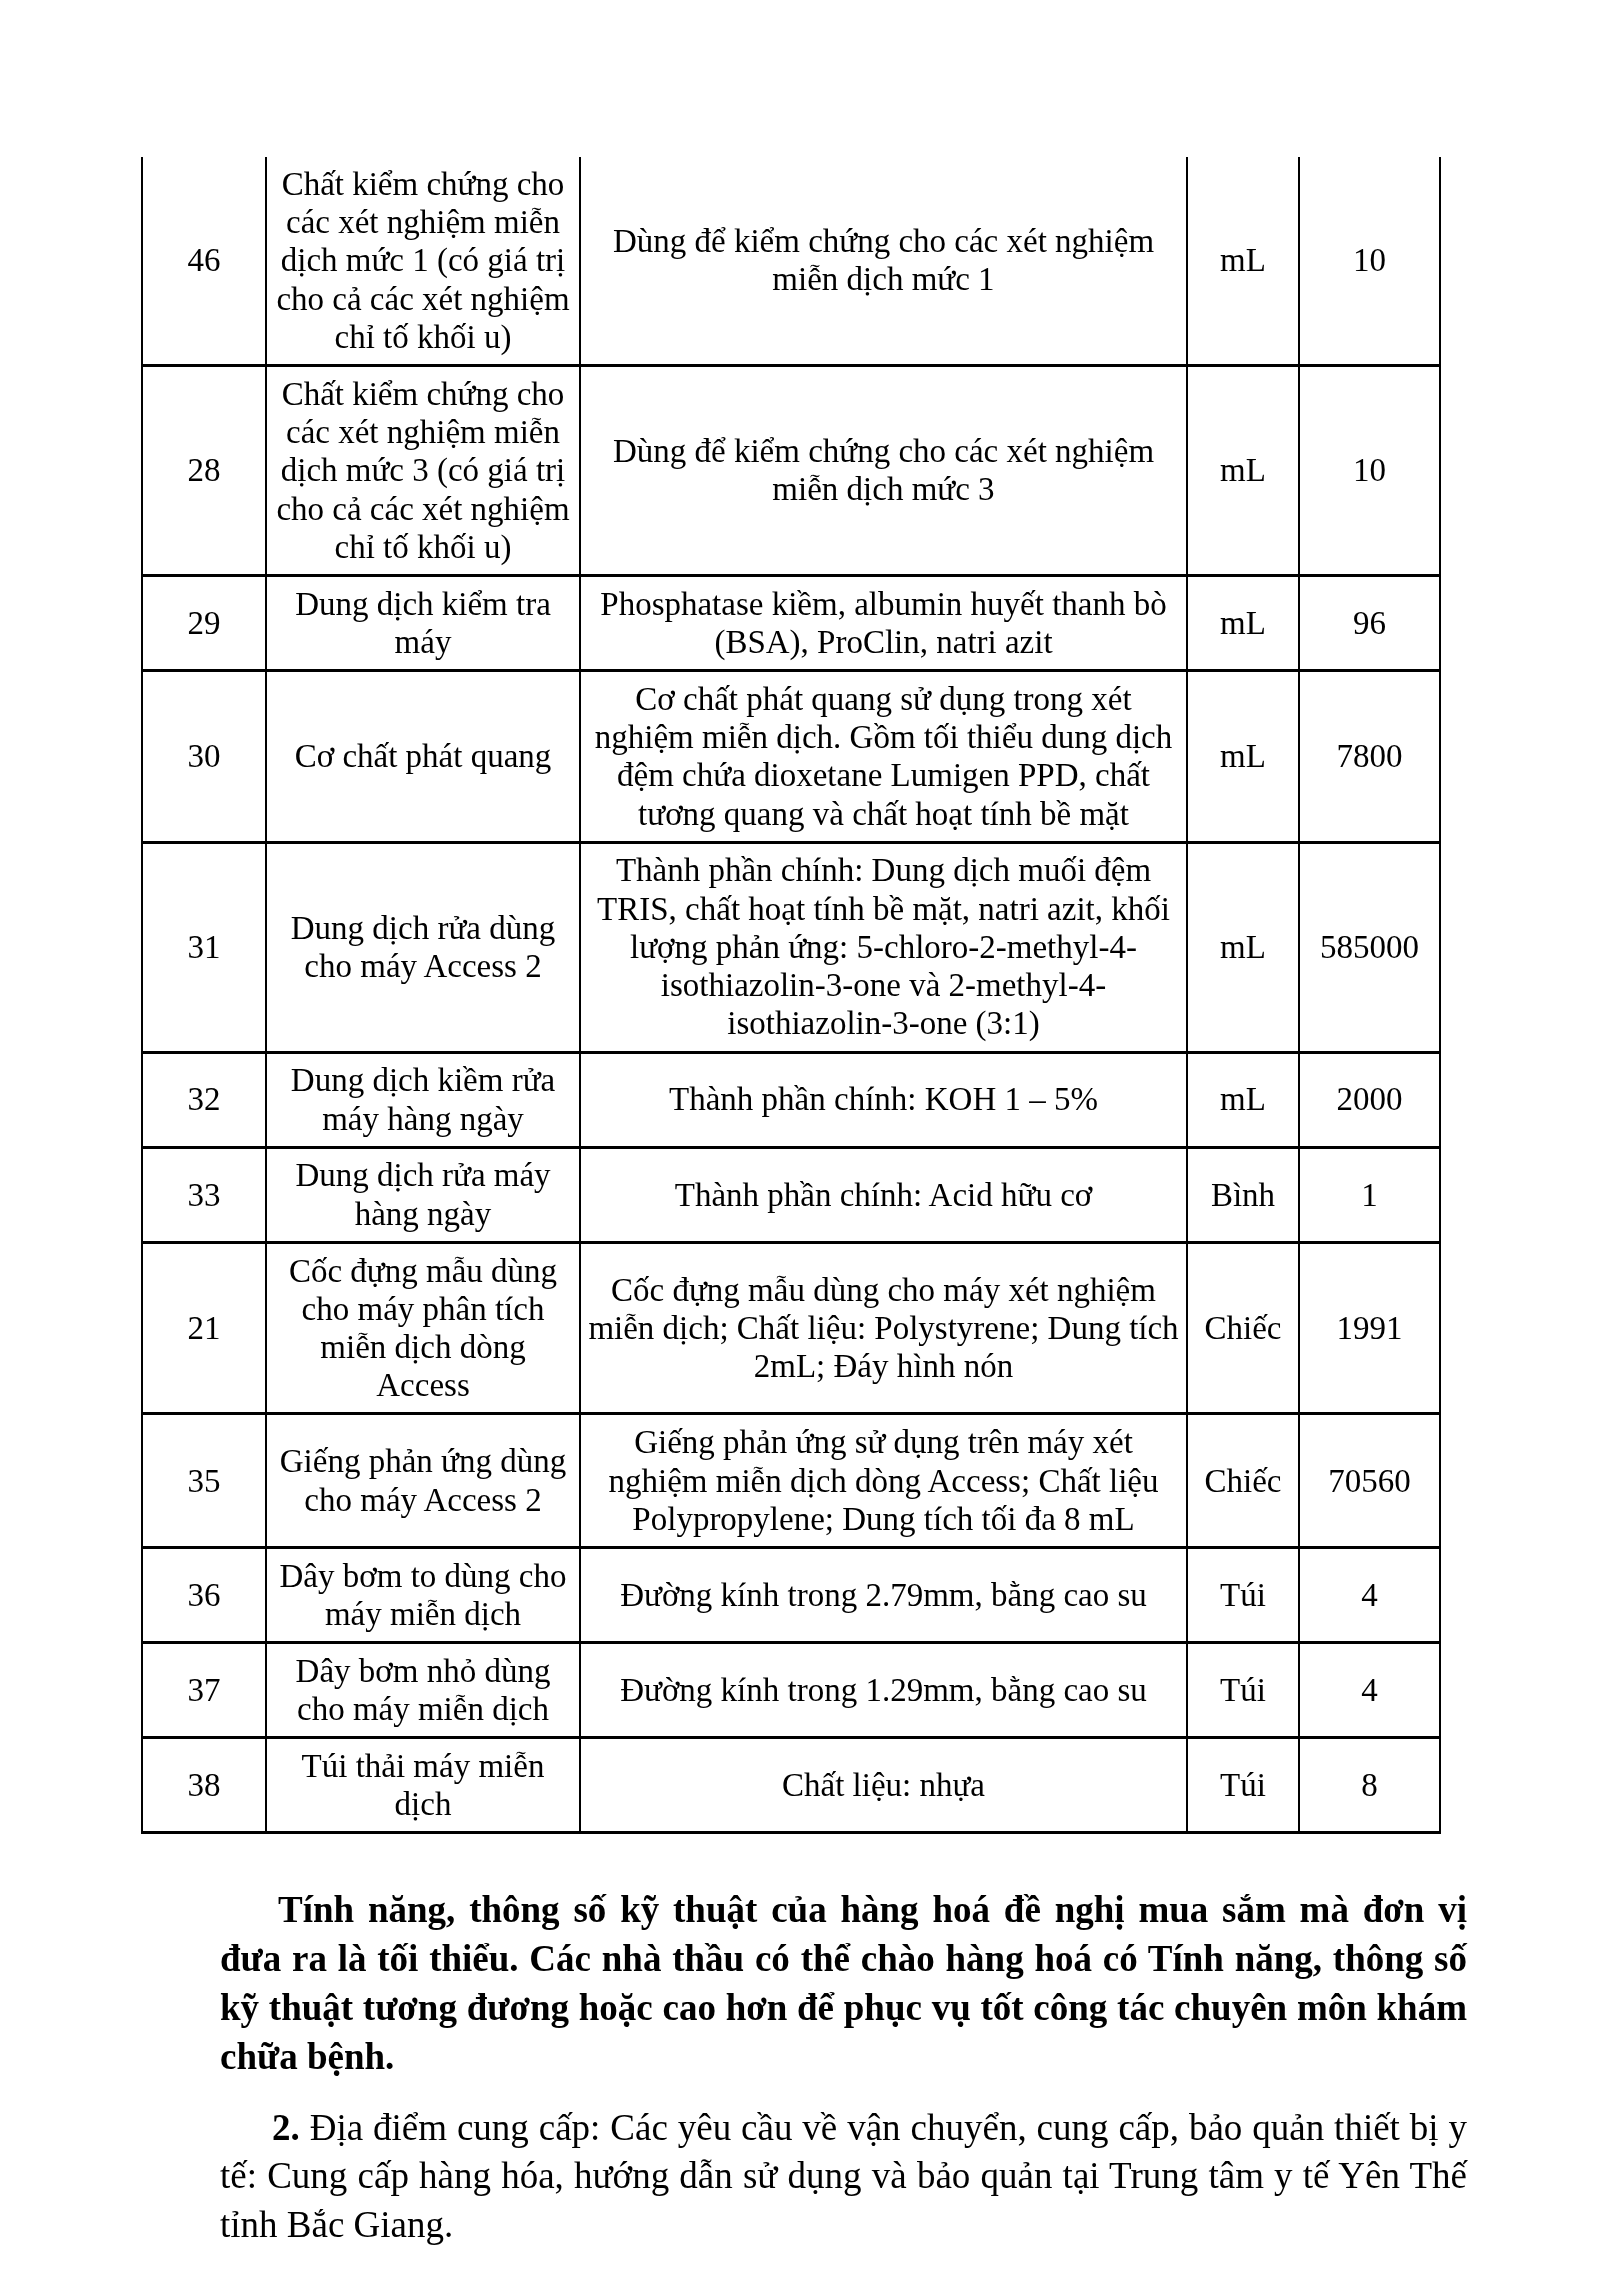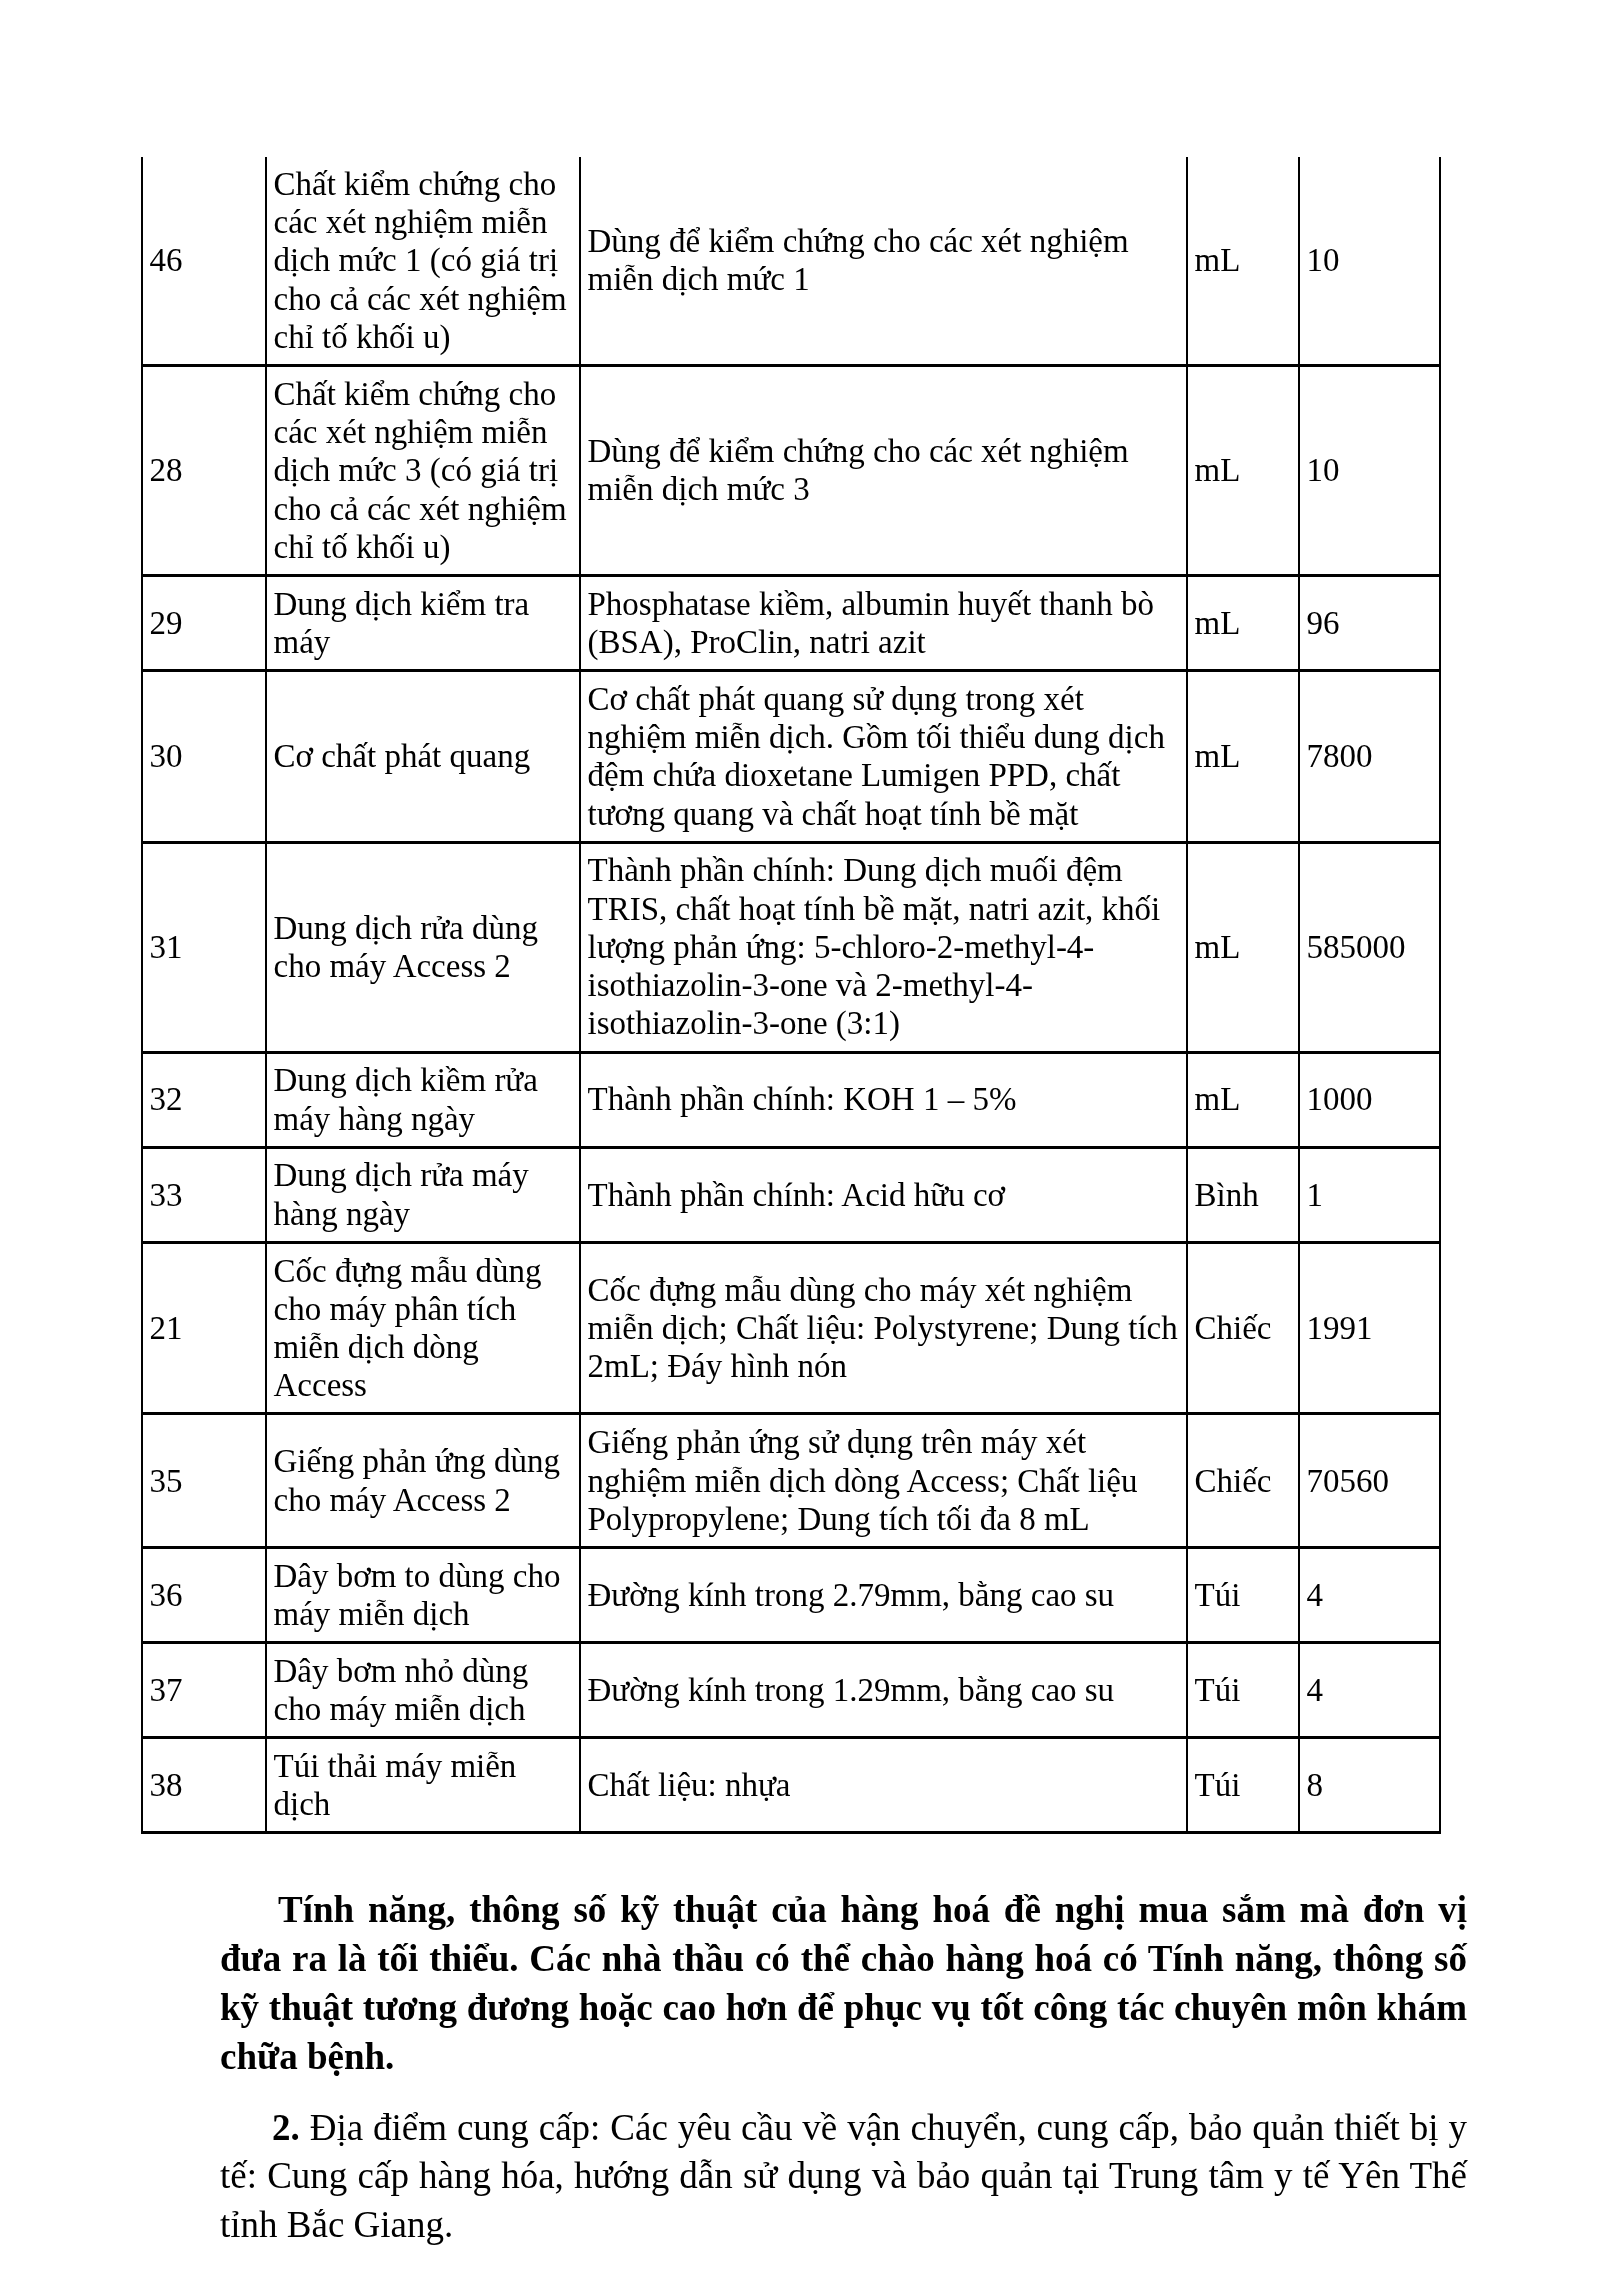--- a/index.html
+++ b/index.html
@@ -23,21 +23,21 @@
     width: 1298px;
     margin: 157px 0 0 141px;
     border-top: none;
   }
   table.items td {
     border-left: 2px solid #000;
     border-right: 2px solid #000;
     border-top: 3.3px solid #000;
     border-bottom: 3.3px solid #000;
     vertical-align: middle;
-    text-align: left;
+    text-align: center;
     font-size: 33px;
     line-height: 1.16;
     padding: 7.8px 6.5px;
     word-wrap: break-word;
   }
   table.items tbody tr:first-child td {
     border-top: none;
   }
   .paragraphs {
     margin: 0 156px 0 220px;
@@ -108,21 +108,21 @@
           <td>Dung dịch rửa dùng cho máy Access 2</td>
           <td>Thành phần chính: Dung dịch muối đệm TRIS, chất hoạt tính bề mặt, natri azit, khối lượng phản ứng: 5-chloro-2-methyl-4-isothiazolin-3-one và 2-methyl-4-isothiazolin-3-one (3:1)</td>
           <td>mL</td>
           <td>585000</td>
         </tr>
         <tr>
           <td>32</td>
           <td>Dung dịch kiềm rửa máy hàng ngày</td>
           <td>Thành phần chính: KOH 1 – 5%</td>
           <td>mL</td>
-          <td>1000</td>
+          <td>2000</td>
         </tr>
         <tr>
           <td>33</td>
           <td>Dung dịch rửa máy hàng ngày</td>
           <td>Thành phần chính: Acid hữu cơ</td>
           <td>Bình</td>
           <td>1</td>
         </tr>
         <tr>
           <td>21</td>

